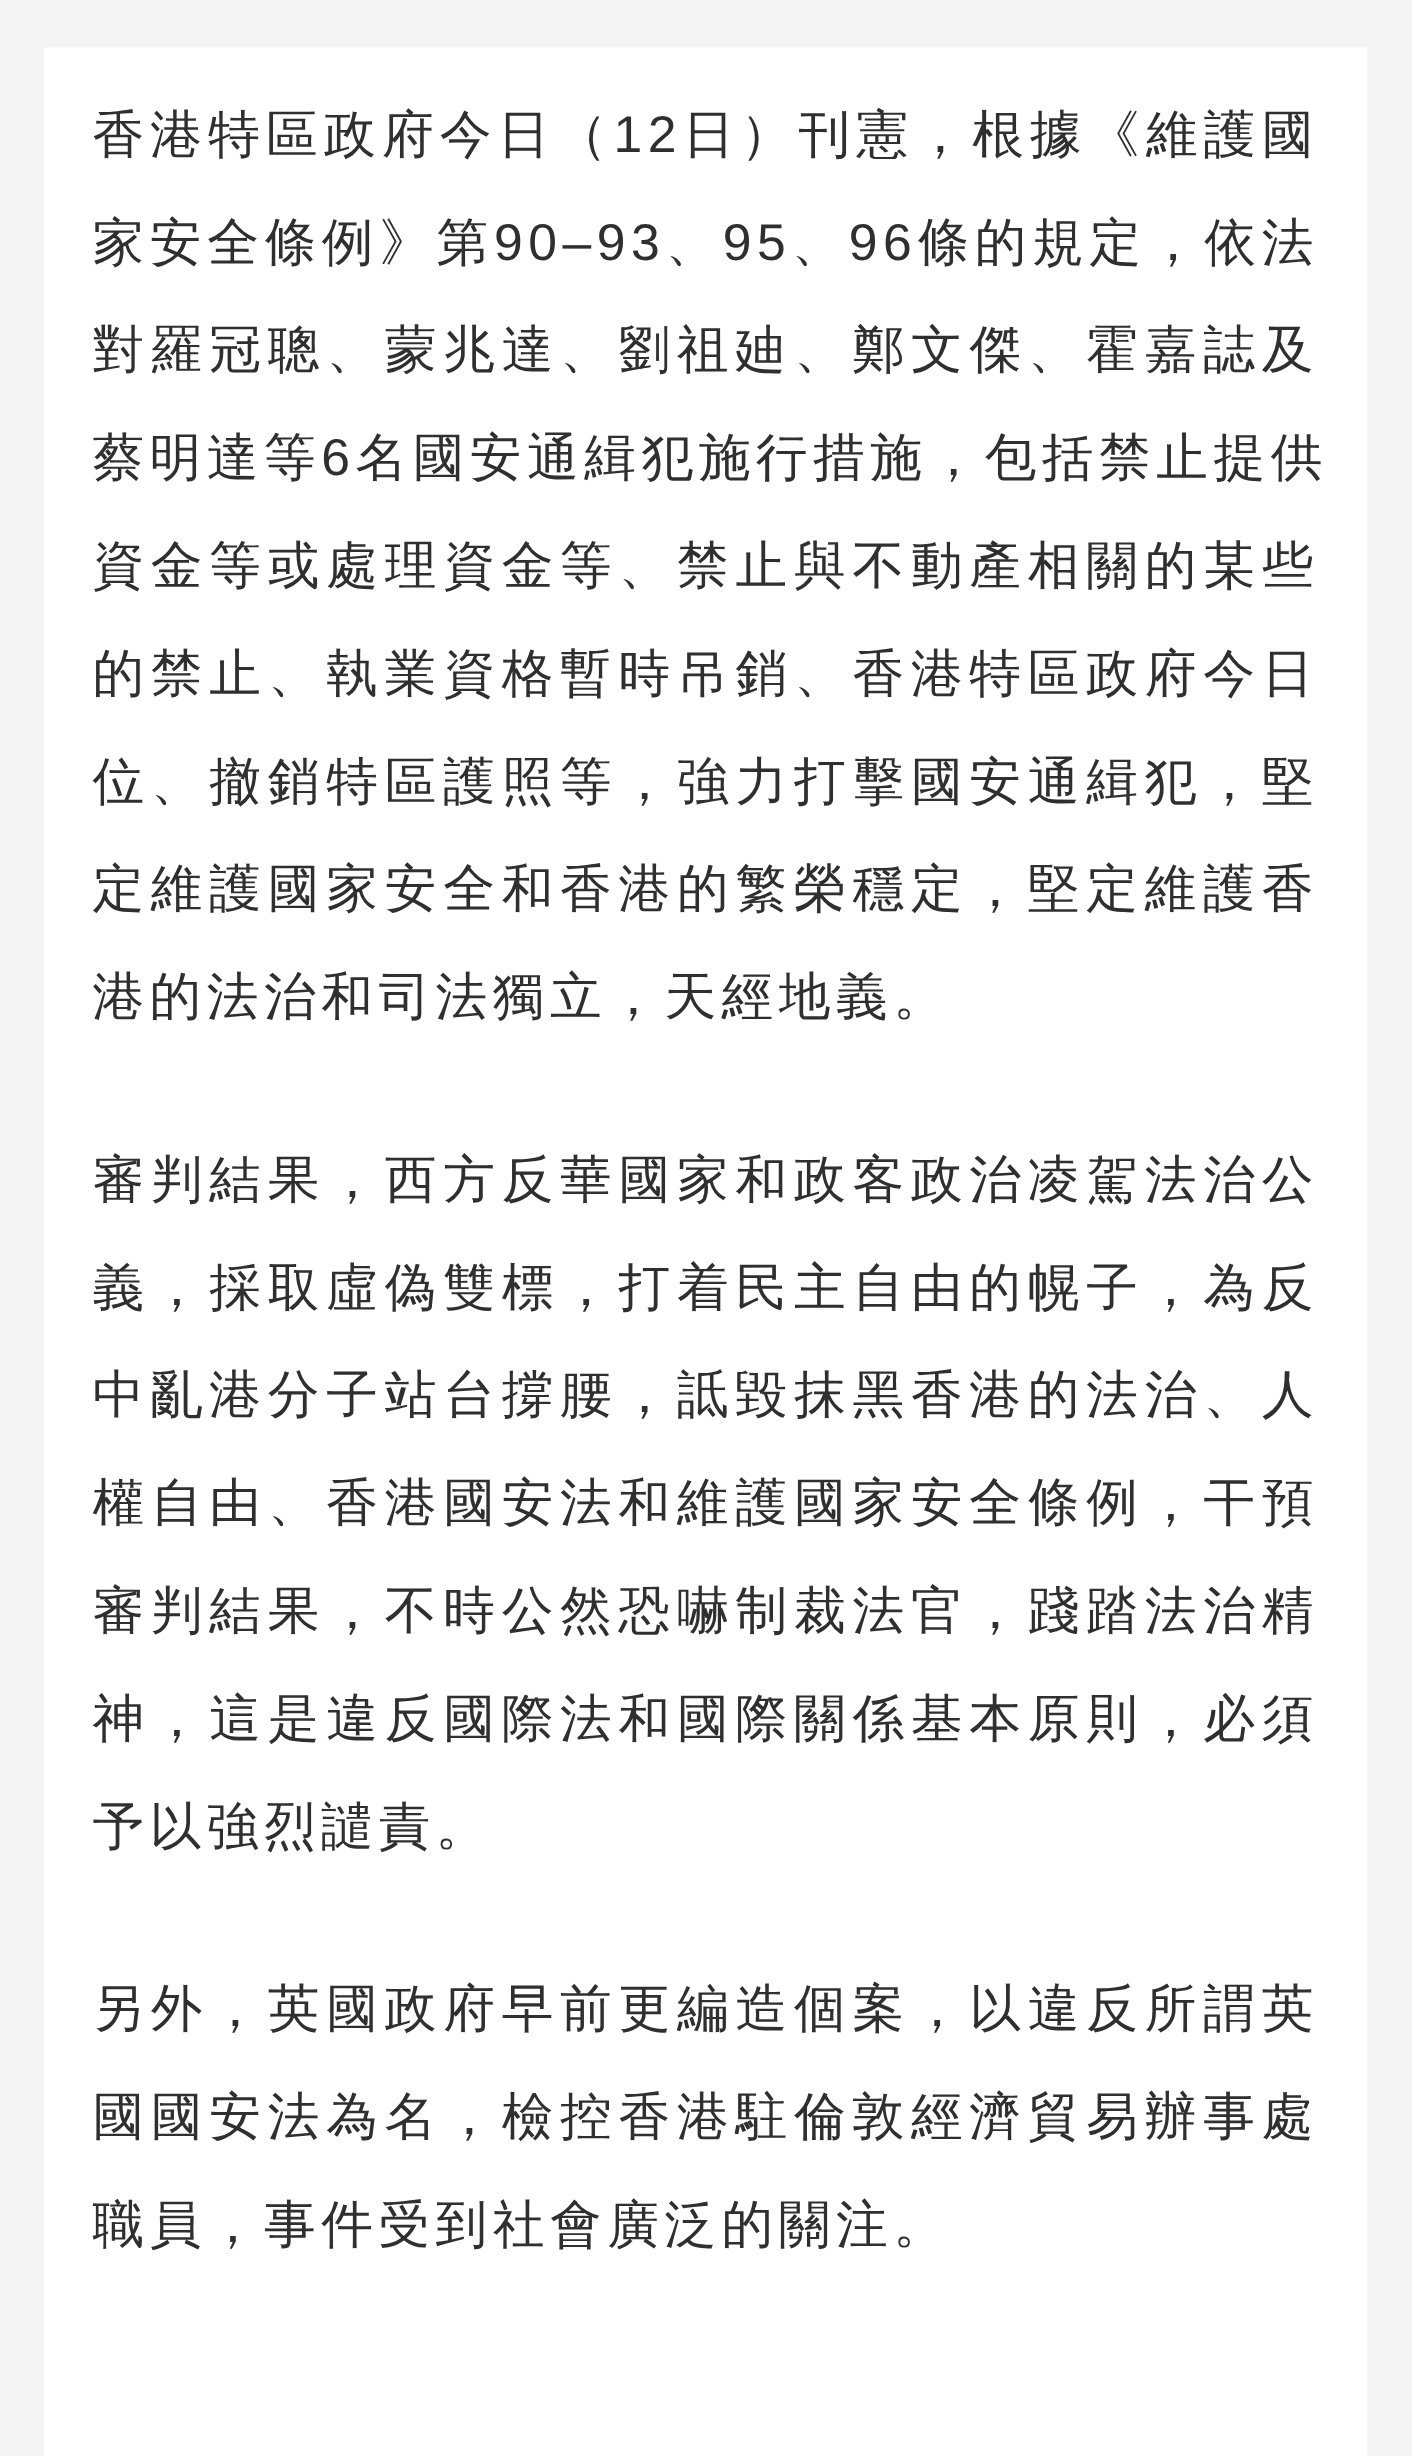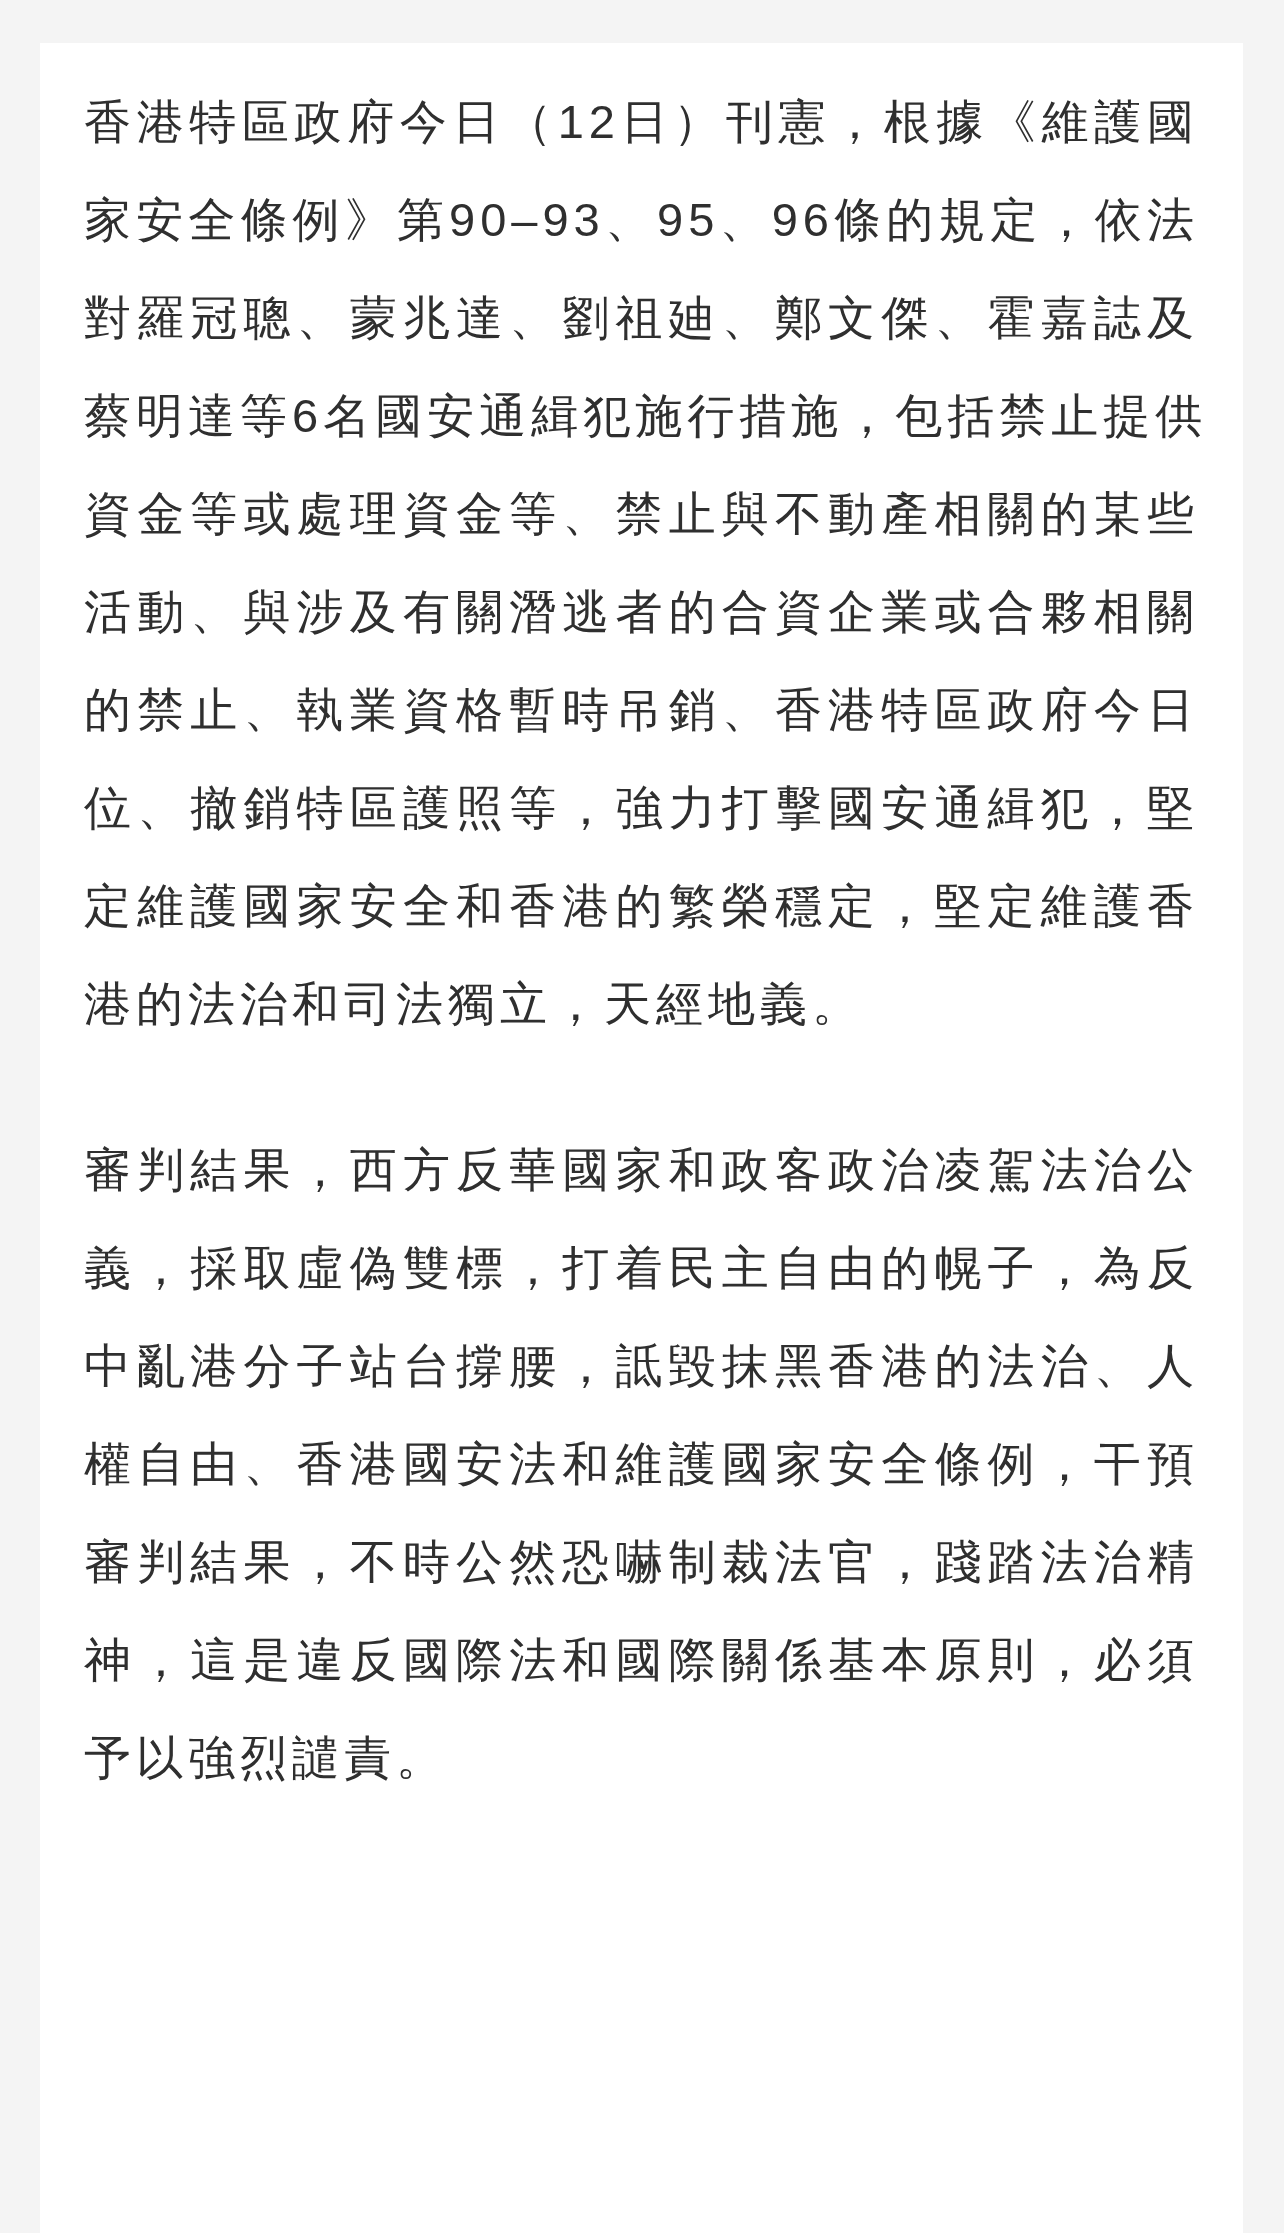--- a/index.html
+++ b/index.html
@@ -56,30 +56,34 @@
 
 <div class="frame">
   <article class="card">
     <div id="article-body">
         <p class="paragraph">
           <span class="line">香港特區政府今日（12日）刊憲，根據《維護國</span>
           <span class="line">家安全條例》第90–93、95、96條的規定，依法</span>
           <span class="line">對羅冠聰、蒙兆達、劉祖廸、鄭文傑、霍嘉誌及</span>
           <span class="line">蔡明達等6名國安通緝犯施行措施，包括禁止提供</span>
           <span class="line">資金等或處理資金等、禁止與不動產相關的某些</span>
-          <span class="line">活動、與涉及有關潛逃者的合資企業或合夥相關</span>
           <span class="line">的禁止、執業資格暫時吊銷、香港特區政府今日</span>
           <span class="line">位、撤銷特區護照等，強力打擊國安通緝犯，堅</span>
           <span class="line">定維護國家安全和香港的繁榮穩定，堅定維護香</span>
           <span class="line is-last">港的法治和司法獨立，天經地義。</span>
         </p>
         <p class="paragraph">
           <span class="line">審判結果，西方反華國家和政客政治凌駕法治公</span>
           <span class="line">義，採取虛偽雙標，打着民主自由的幌子，為反</span>
           <span class="line">中亂港分子站台撐腰，詆毀抹黑香港的法治、人</span>
           <span class="line">權自由、香港國安法和維護國家安全條例，干預</span>
           <span class="line">審判結果，不時公然恐嚇制裁法官，踐踏法治精</span>
           <span class="line">神，這是違反國際法和國際關係基本原則，必須</span>
           <span class="line is-last">予以強烈譴責。</span>
         </p>
+        <p class="paragraph">
+          <span class="line">另外，英國政府早前更編造個案，以違反所謂英</span>
+          <span class="line">國國安法為名，檢控香港駐倫敦經濟貿易辦事處</span>
+          <span class="line is-last">職員，事件受到社會廣泛的關注。</span>
+        </p>
       </div>
   </article>
 </div>
 
 </body></html>

